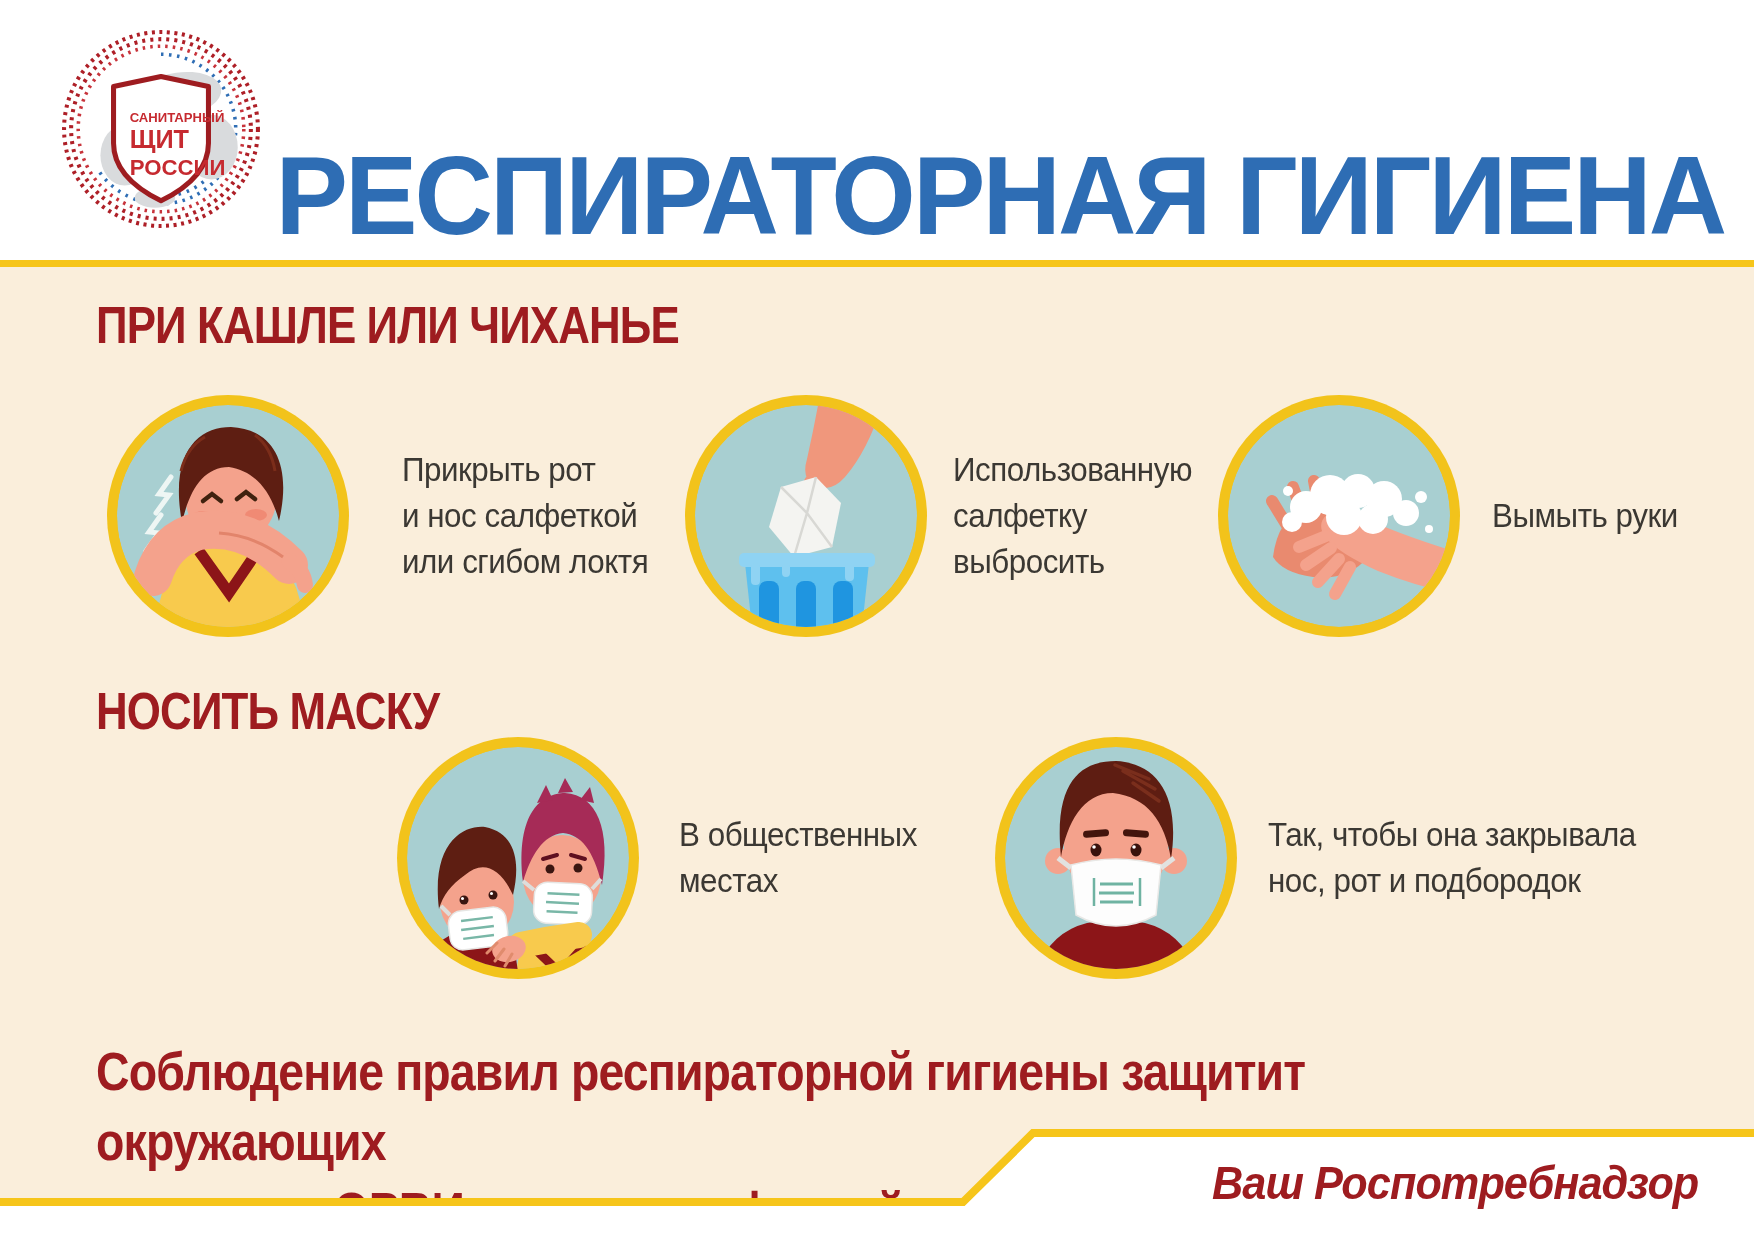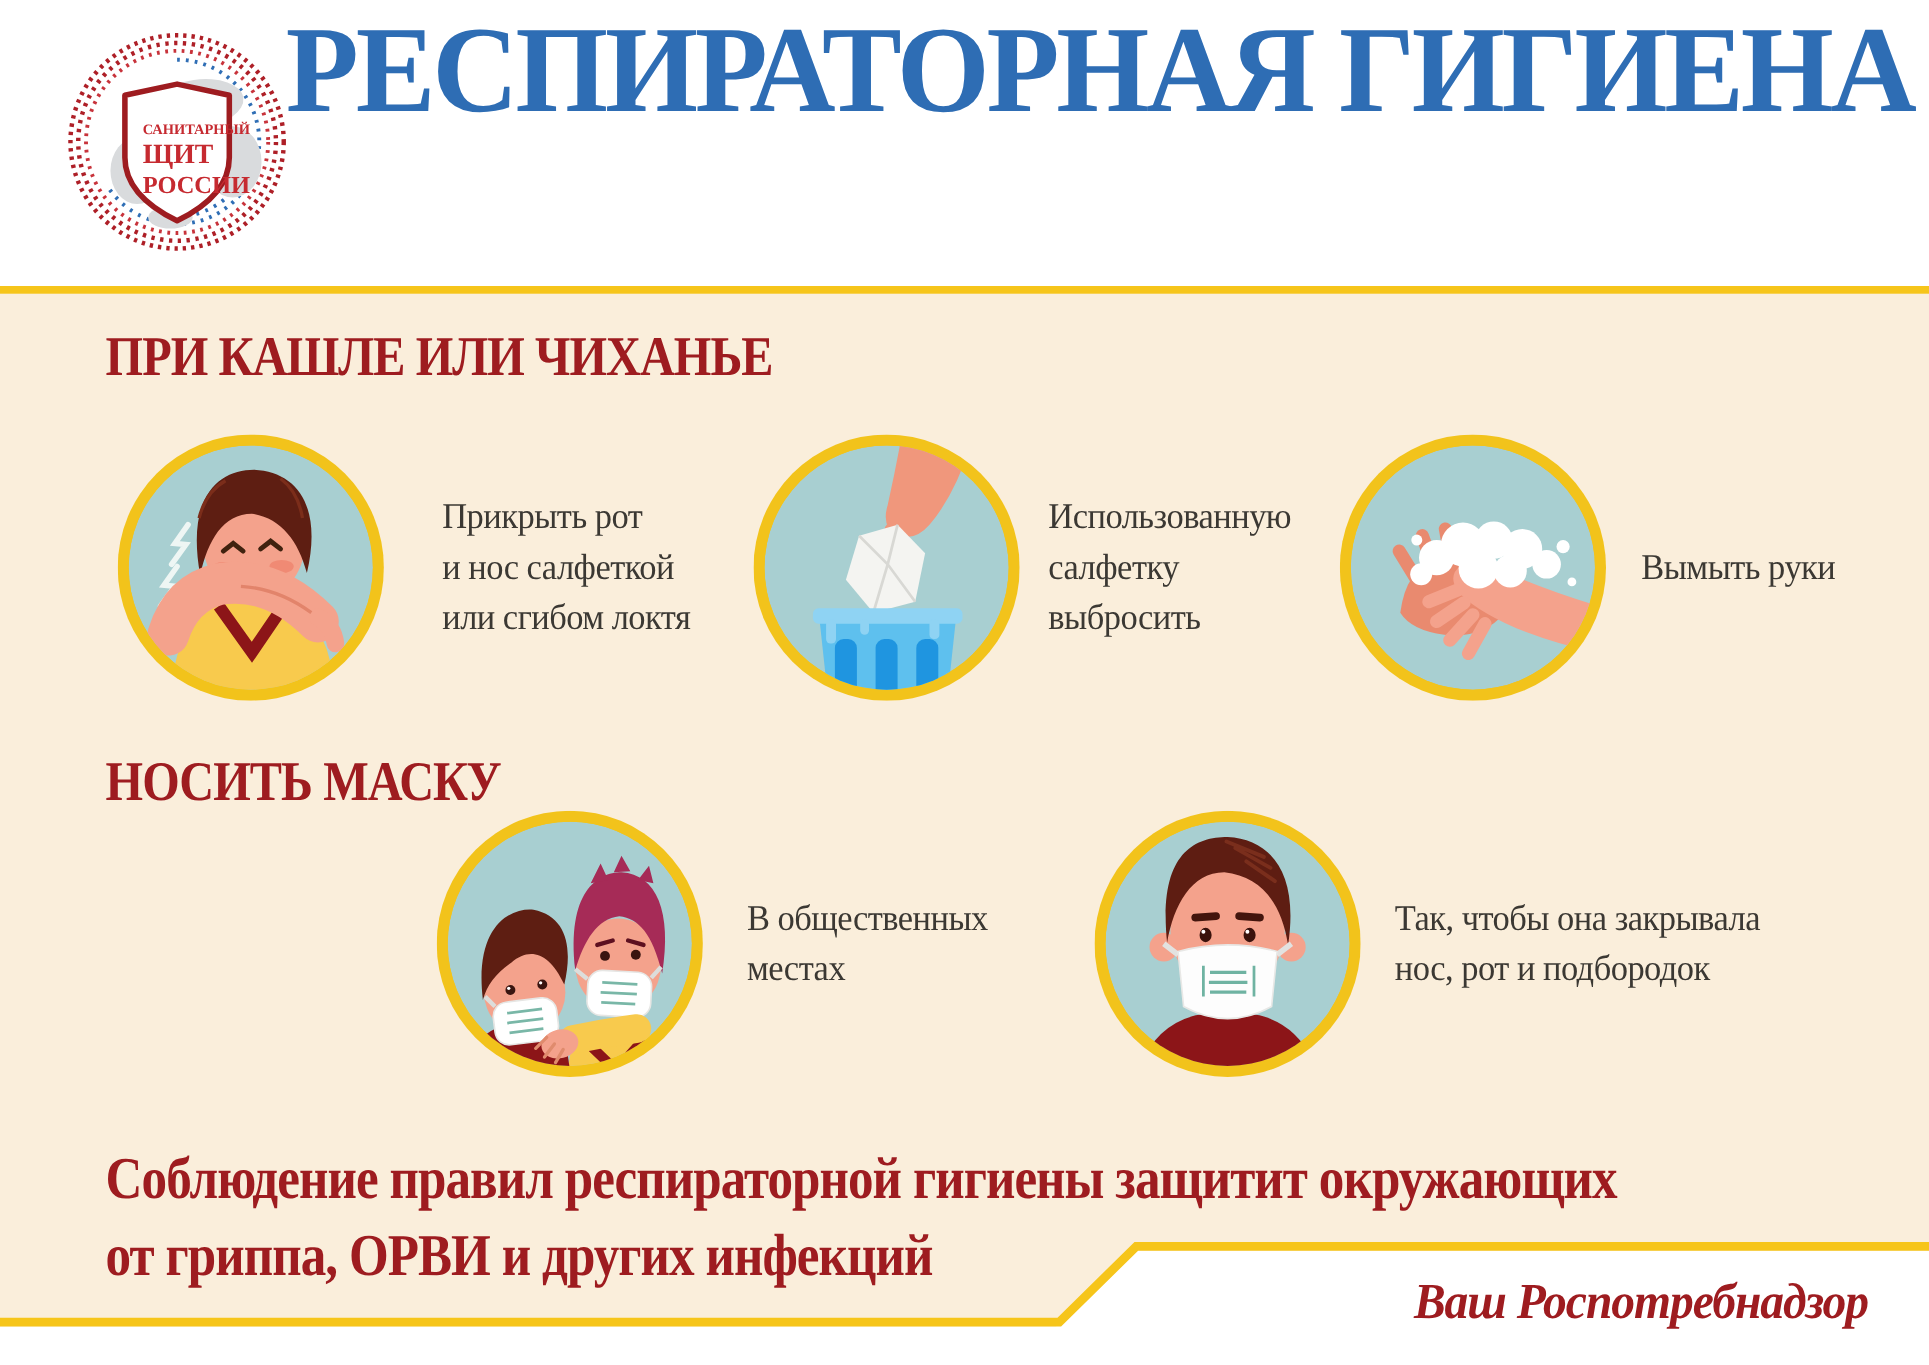--- a/index.html
+++ b/index.html
@@ -1,25 +1,25 @@
 <!DOCTYPE html>
 <html><head>
 <meta charset="utf-8">
 <style>
   html,body{margin:0;padding:0;background:#e9e9e9;}
   .page{
     position:relative;width:1754px;height:1241px;overflow:hidden;
-    background:#faeedb;font-family:Liberation Serif, serif;
+    background:#faeedb;font-family:Liberation Sans, sans-serif;
   }
   
   .header{position:absolute;left:0;top:0;width:1754px;height:260px;background:#ffffff;}
   .divider{position:absolute;left:0;top:260px;width:1754px;height:7px;background:#f6c51a;}
   .logo{position:absolute;left:58px;top:26px;width:206px;height:206px;}
   .title-wrap{position:absolute;left:280px;top:0;width:1440px;height:260px;
-    display:flex;align-items:flex-start;justify-content:center;}
+    display:flex;align-items:flex-end;justify-content:center;}
   .title{
     font-size:112px;font-weight:bold;color:#2e6db4;letter-spacing:-3px;
     white-space:nowrap;transform:scaleX(0.97);transform-origin:center;
   }
   
   .section-heading{
     position:absolute;font-size:51px;font-weight:bold;color:#9e1c20;
     letter-spacing:-1px;transform:scaleX(0.86);transform-origin:left top;white-space:nowrap;
   }
   

